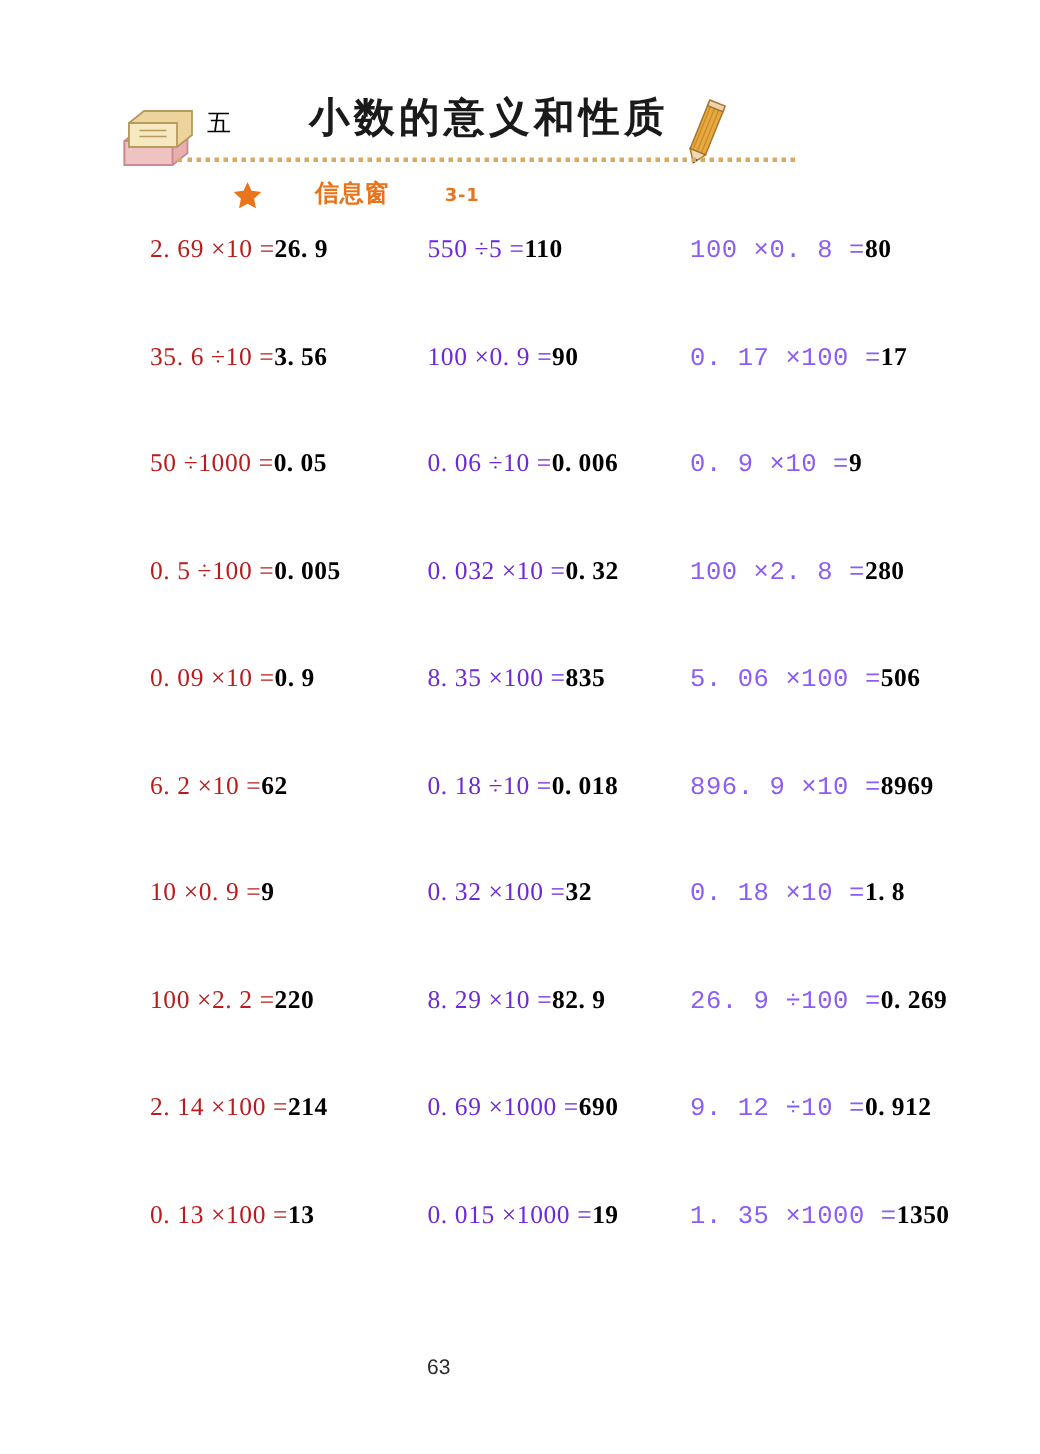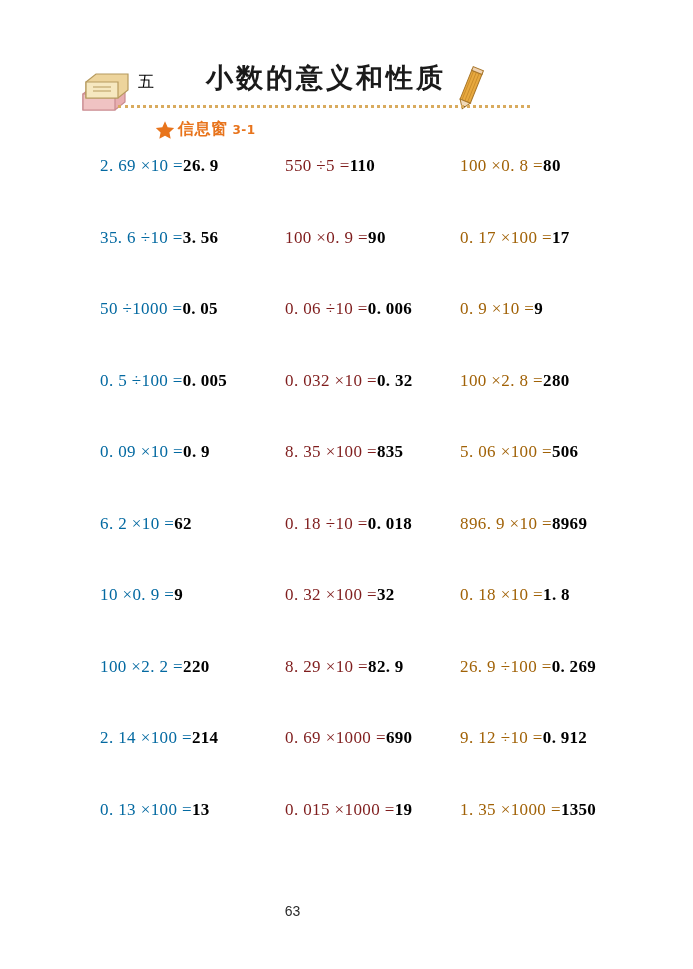--- a/index.html
+++ b/index.html
@@ -67,20 +67,21 @@
   }
 
   
   #section-label {
     position: absolute;
     left: 155px;
     top: 119px;
     display: flex;
     align-items: center;
     white-space: nowrap;
+    gap: 32px;
   }
   #star-icon {
     width: 20px;
     height: 20px;
     display: block;
     margin-right: 3px;
   }
   #section-label-text {
     font-family: "DejaVu Sans", sans-serif;
     font-size: 16px;
@@ -114,23 +115,23 @@
     white-space: nowrap;
     font-family: "Liberation Serif", "DejaVu Serif", serif;
     font-size: 17px;
     line-height: 20px;
   }
   .exercise-cell.col0 { left: 100px; }
   .exercise-cell.col1 { left: 285px; }
   .exercise-cell.col2 { left: 460px; }
 
   .expr { letter-spacing: 0.4px; }
-  .expr.green { color: #0369a1; }
-  .expr.blue  { color: #7f1d1d; }
-  .expr.pink  { color: #a16207; }
+  .expr.green { color: #b91c1c; }
+  .expr.blue  { color: #6d28d9; }
+  .expr.pink  { color: #8b5cf6; font-family: Liberation Mono, monospace; }
 
   .answer {
     color: #000000;
     font-weight: 600;
     letter-spacing: 0.3px;
   }
 
   
   #page-number {
     position: absolute;

